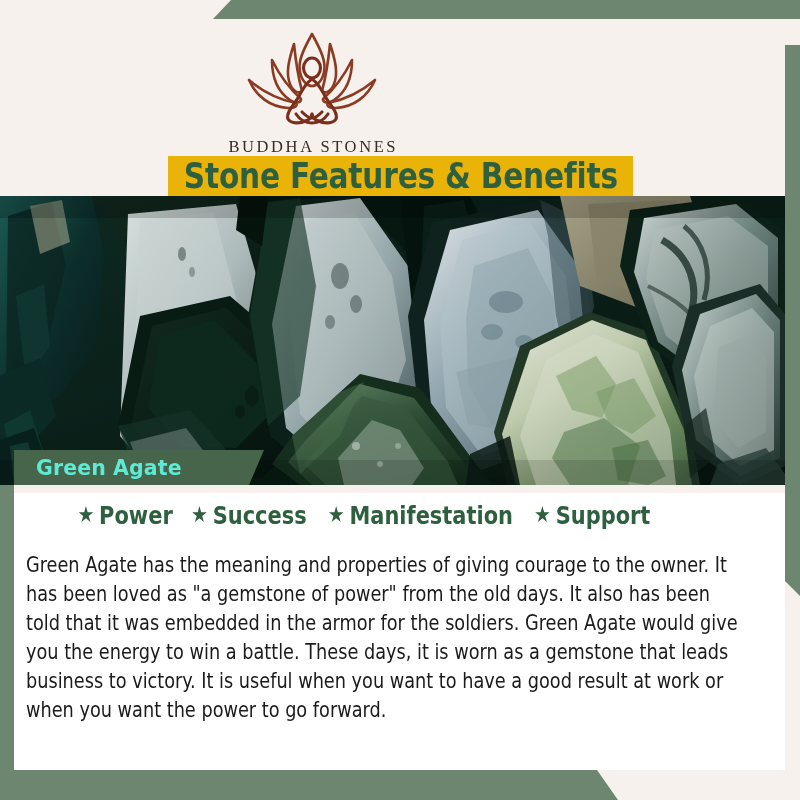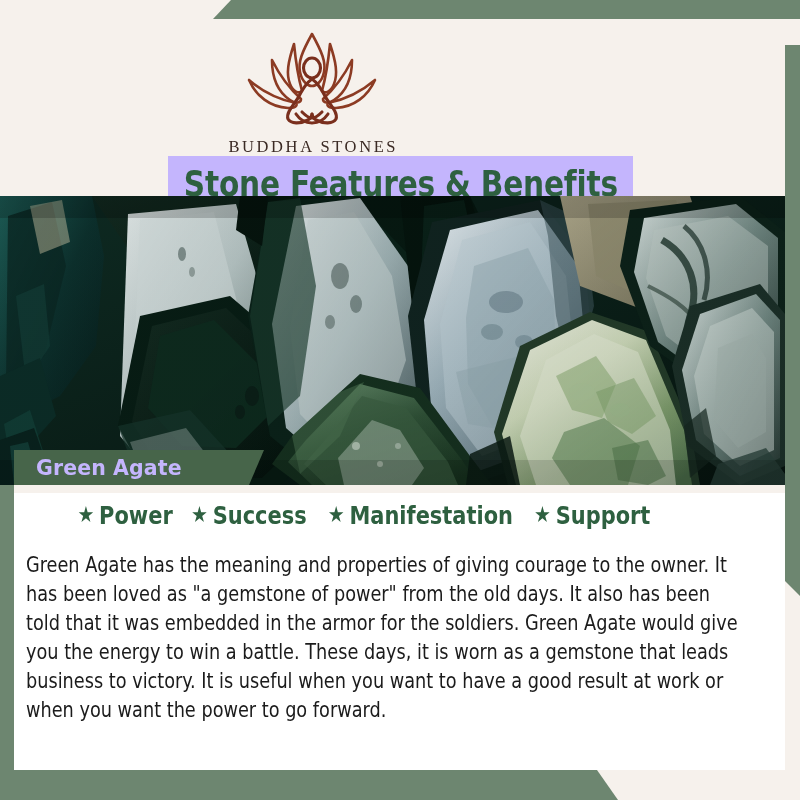--- a/index.html
+++ b/index.html
@@ -79,23 +79,23 @@
     text-align: center;
     text-indent: 2.6px;
   }
 
   .title-box {
     position: absolute;
     left: 168px;
     top: 137px;
     width: 465px;
     height: 55px;
-    background: #c4b5fd;
+    background: #eab308;
     display: flex;
-    align-items: center;
+    align-items: flex-start;
     justify-content: center;
   }
   .title-text {
     font-family: "Liberation Sans Narrow", "DejaVu Sans Condensed", "Liberation Sans", sans-serif;
     font-weight: 700;
     font-size: 35px;
     letter-spacing: -0.2px;
     color: #2e6040;
     white-space: nowrap;
     transform: scaleX(0.94);
@@ -119,21 +119,21 @@
     top: 450px;
     width: 250px;
     height: 35px;
     background: #47654a;
     clip-path: polygon(0 0, 250px 0, 235px 35px, 0 35px);
     display: flex;
     align-items: center;
   }
   .name-banner-text {
     padding-left: 22px;
-    color: #c4b5fd;
+    color: #5eead4;
     font-size: 20.5px;
     font-weight: 700;
     letter-spacing: 0.1px;
     font-family: "DejaVu Sans", "Liberation Sans", sans-serif;
   }
 
   
   .content {
     position: absolute;
     left: 14px;

